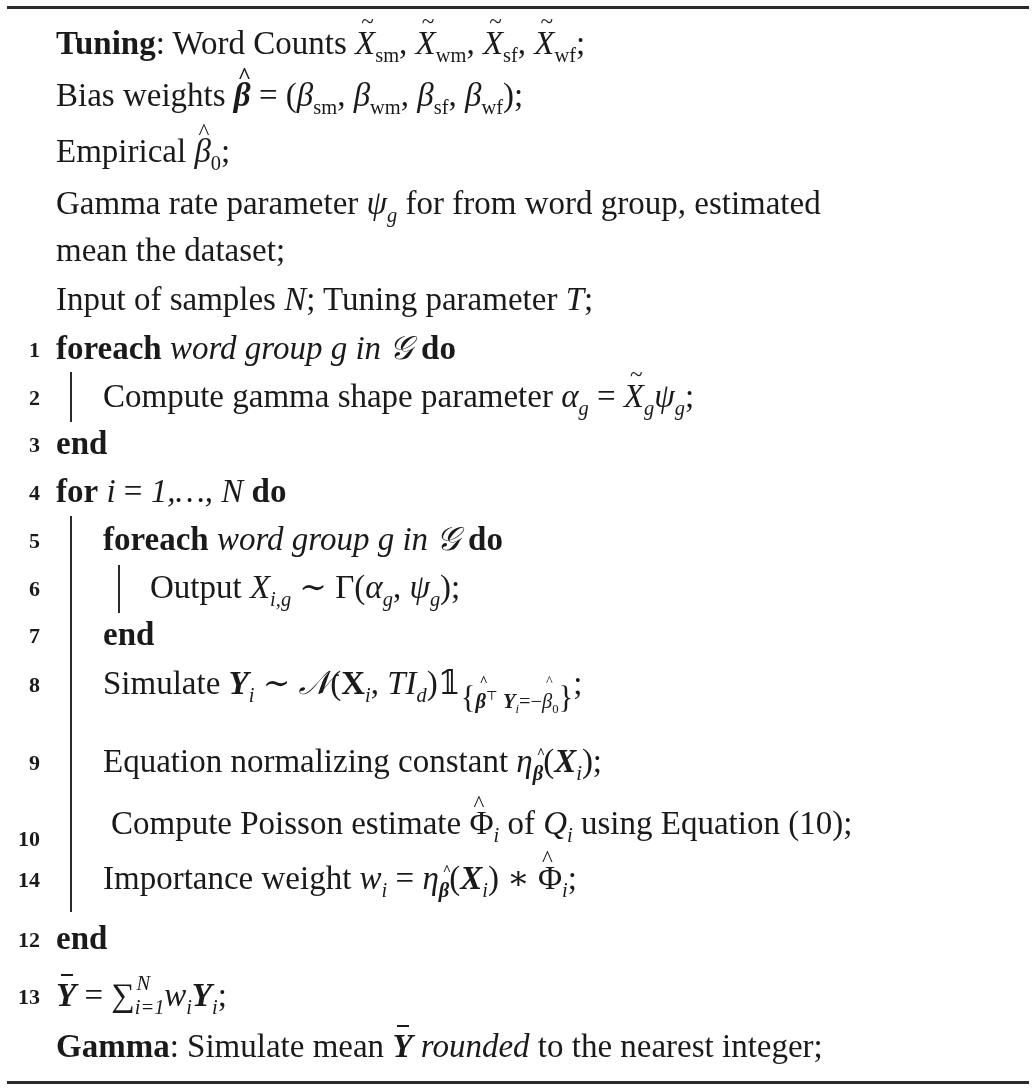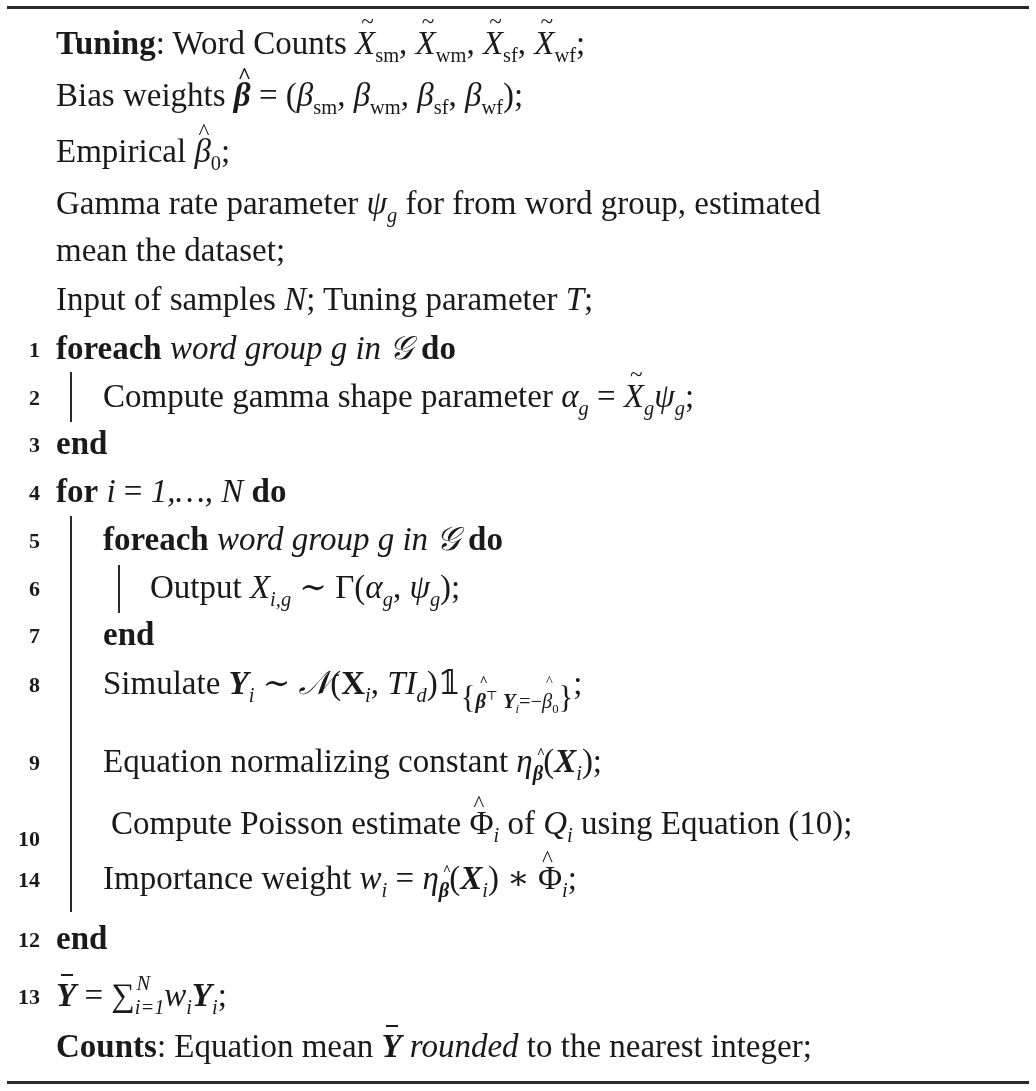--- a/index.html
+++ b/index.html
@@ -146,17 +146,17 @@
 
 <div class="line" style="top:972px;">
   <span class="ln" style="top:2px;">13</span>
   <span class="txt" style="left:56px;">
     <span class="bi over">Y</span> = ∑<sub class="i">i=1</sub><sup class="i" style="position:relative; left:-28px; top:-4px;">N</sup><span class="i" style="margin-left:-14px;">w</span><sub class="i">i</sub><span class="bi">Y</span><sub class="i">i</sub>;
   </span>
 </div>
 
 <div class="line" style="top:1023px;">
   <span class="txt" style="left:56px;">
-    <span class="b">Counts</span><span>:</span><span> Equation mean </span><span class="bi over">Y</span> <span class="i">rounded</span><span> to the nearest integer;</span>
+    <span class="b">Gamma</span><span>:</span><span> Simulate mean </span><span class="bi over">Y</span> <span class="i">rounded</span><span> to the nearest integer;</span>
   </span>
 </div>
 
 <div class="rule" style="top:1081px;"></div>
 
 </body></html>

